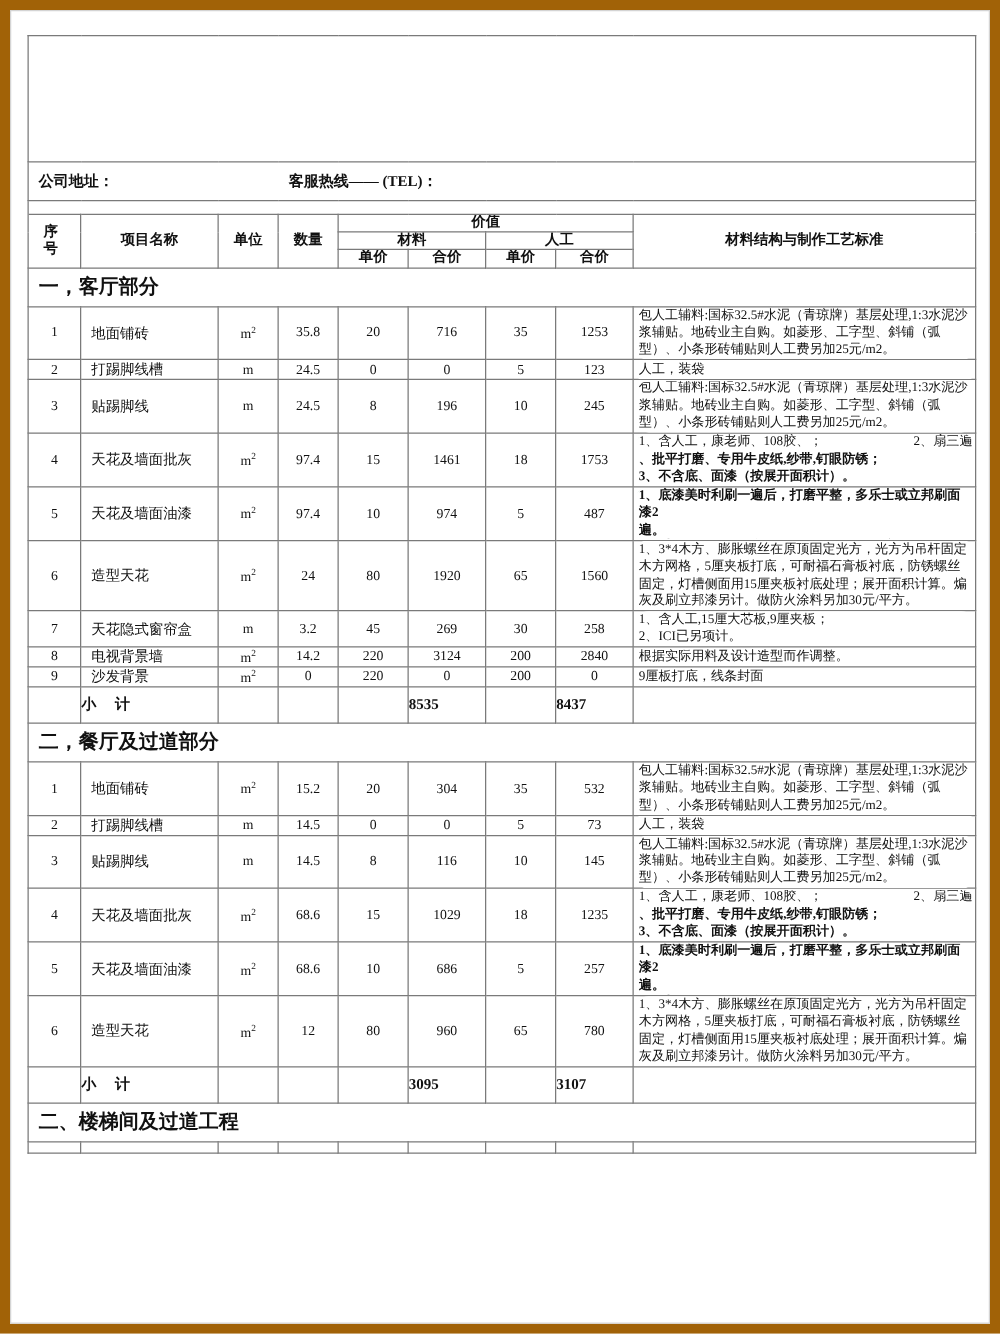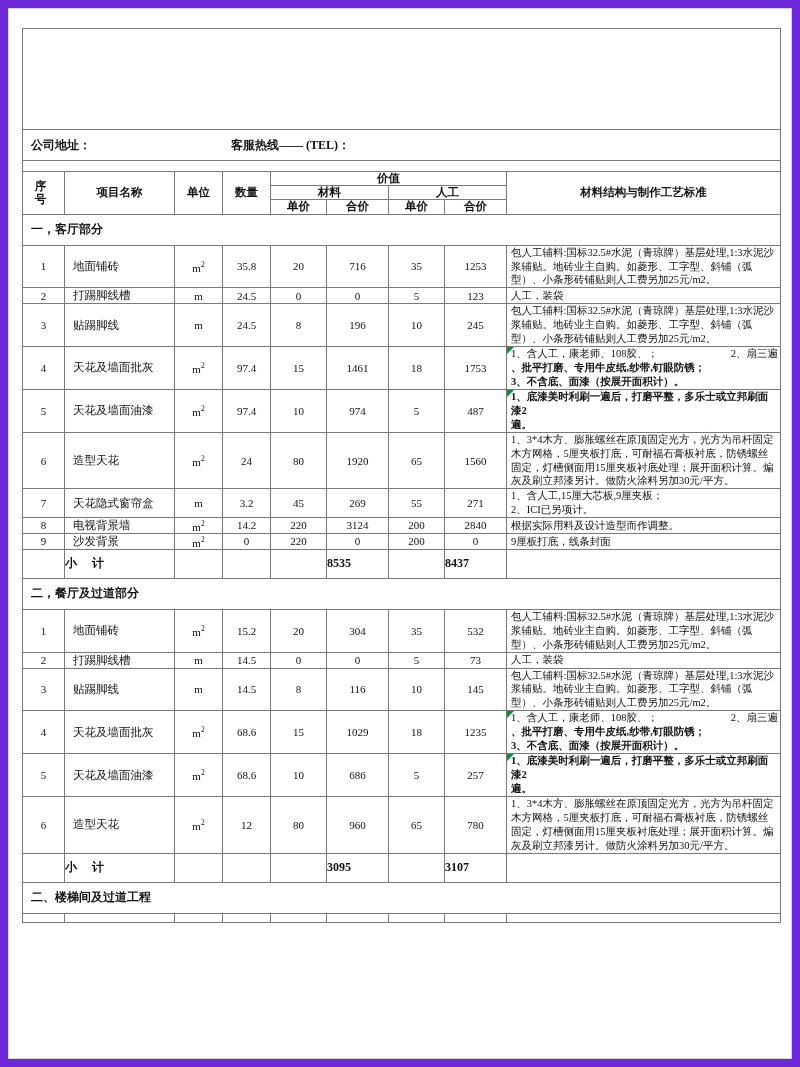--- a/index.html
+++ b/index.html
@@ -5,21 +5,21 @@
   html, body {
     margin: 0;
     padding: 0;
     background: #ffffff;
     font-family: "Liberation Serif", "DejaVu Serif", serif;
   }
   #page {
     position: relative;
     width: 800px;
     height: 1067px;
-    background: #6d28d9;
+    background: #a16207;
     overflow: hidden;
     box-sizing: border-box;
   }
   
   #sheet-frame {
     position: absolute;
     left: 8px;
     top: 8px;
     width: 784px;
     height: 1051px;
@@ -99,21 +99,21 @@
     color: #111;
     line-height: 1.15;
   }
   .hdr-seq   { letter-spacing: 6px; padding-left: 4px; }
 
   
   .section-cell {
     background: #c9c9c9;
     height: 30px;
     padding-left: 8px !important;
-    font-size: 12px;
+    font-size: 16px;
     font-weight: bold;
     color: #111;
   }
 
   
   .r-no, .r-unit, .r-qty, .r-num {
     text-align: center;
     font-size: 11px;
     color: #111;
   }
@@ -124,20 +124,21 @@
     margin-left: 24px;
   }
   .r-desc {
     padding-left: 4px !important;
     padding-right: 2px !important;
     font-size: 10.5px;
     color: #111;
     line-height: 1.32;
     vertical-align: top;
     position: relative;
+    border-radius: 12px;
   }
   .desc-clip {
     overflow: hidden;
     display: block;
   }
   .desc-text { display: block; font-weight: bold; }
   .desc-split { display: flex; justify-content: space-between; text-align: right; }
   
   .cmt-marker {
     position: absolute;
@@ -307,22 +308,22 @@
               <span class="desc-clip">1、3*4木方、膨胀螺丝在原顶固定光方，光方为吊杆固定木方网格，5厘夹板打底，可耐福石膏板衬底，防锈螺丝固定，灯槽侧面用15厘夹板衬底处理；展开面积计算。煸灰及刷立邦漆另计。做防火涂料另加30元/平方。</span>
             </td>
           </tr>
           <tr>
             <td class="r-no">7</td>
             <td class="r-name">天花隐式窗帘盒</td>
             <td class="r-unit">m</td>
             <td class="r-qty">3.2</td>
             <td class="r-num">45</td>
             <td class="r-num">269</td>
-            <td class="r-num">55</td>
-            <td class="r-num">271</td>
+            <td class="r-num">30</td>
+            <td class="r-num">258</td>
             <td class="r-desc">
               <span class="desc-clip">1、含人工,15厘大芯板,9厘夹板；<br>2、ICI已另项计。</span>
             </td>
           </tr>
           <tr>
             <td class="r-no">8</td>
             <td class="r-name">电视背景墙</td>
             <td class="r-unit">m<sup class="sq">2</sup></td>
             <td class="r-qty">14.2</td>
             <td class="r-num">220</td>

